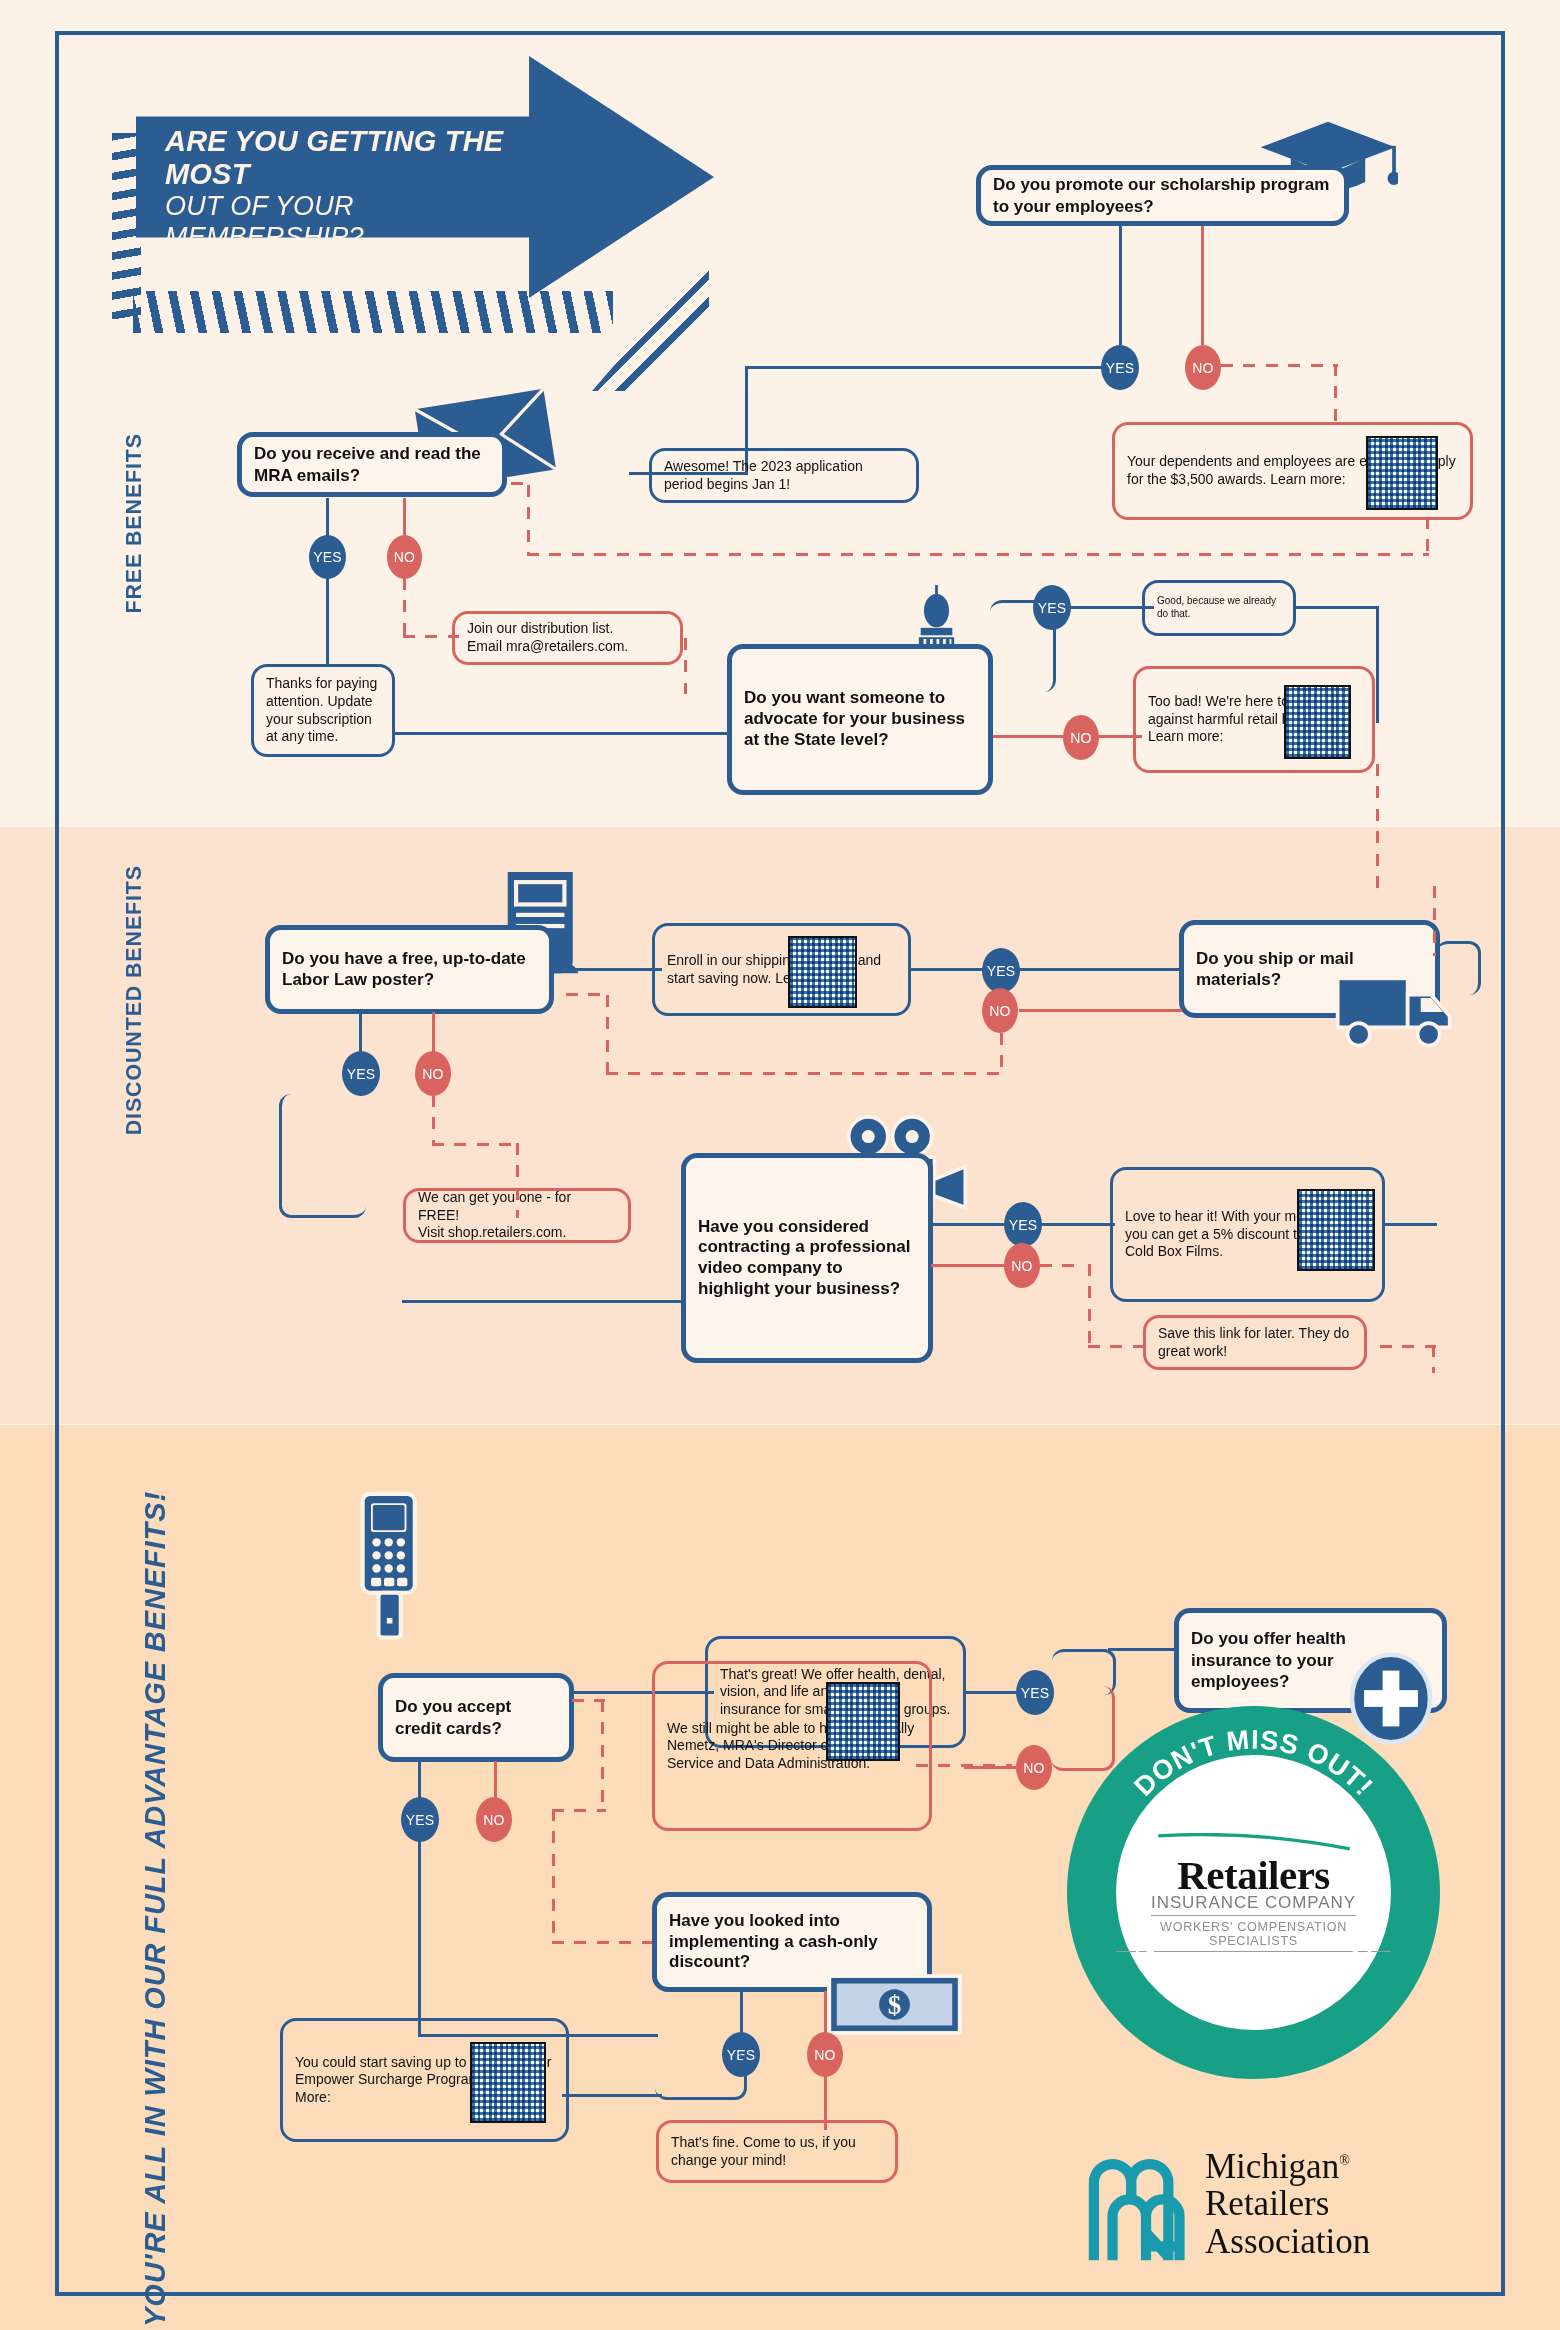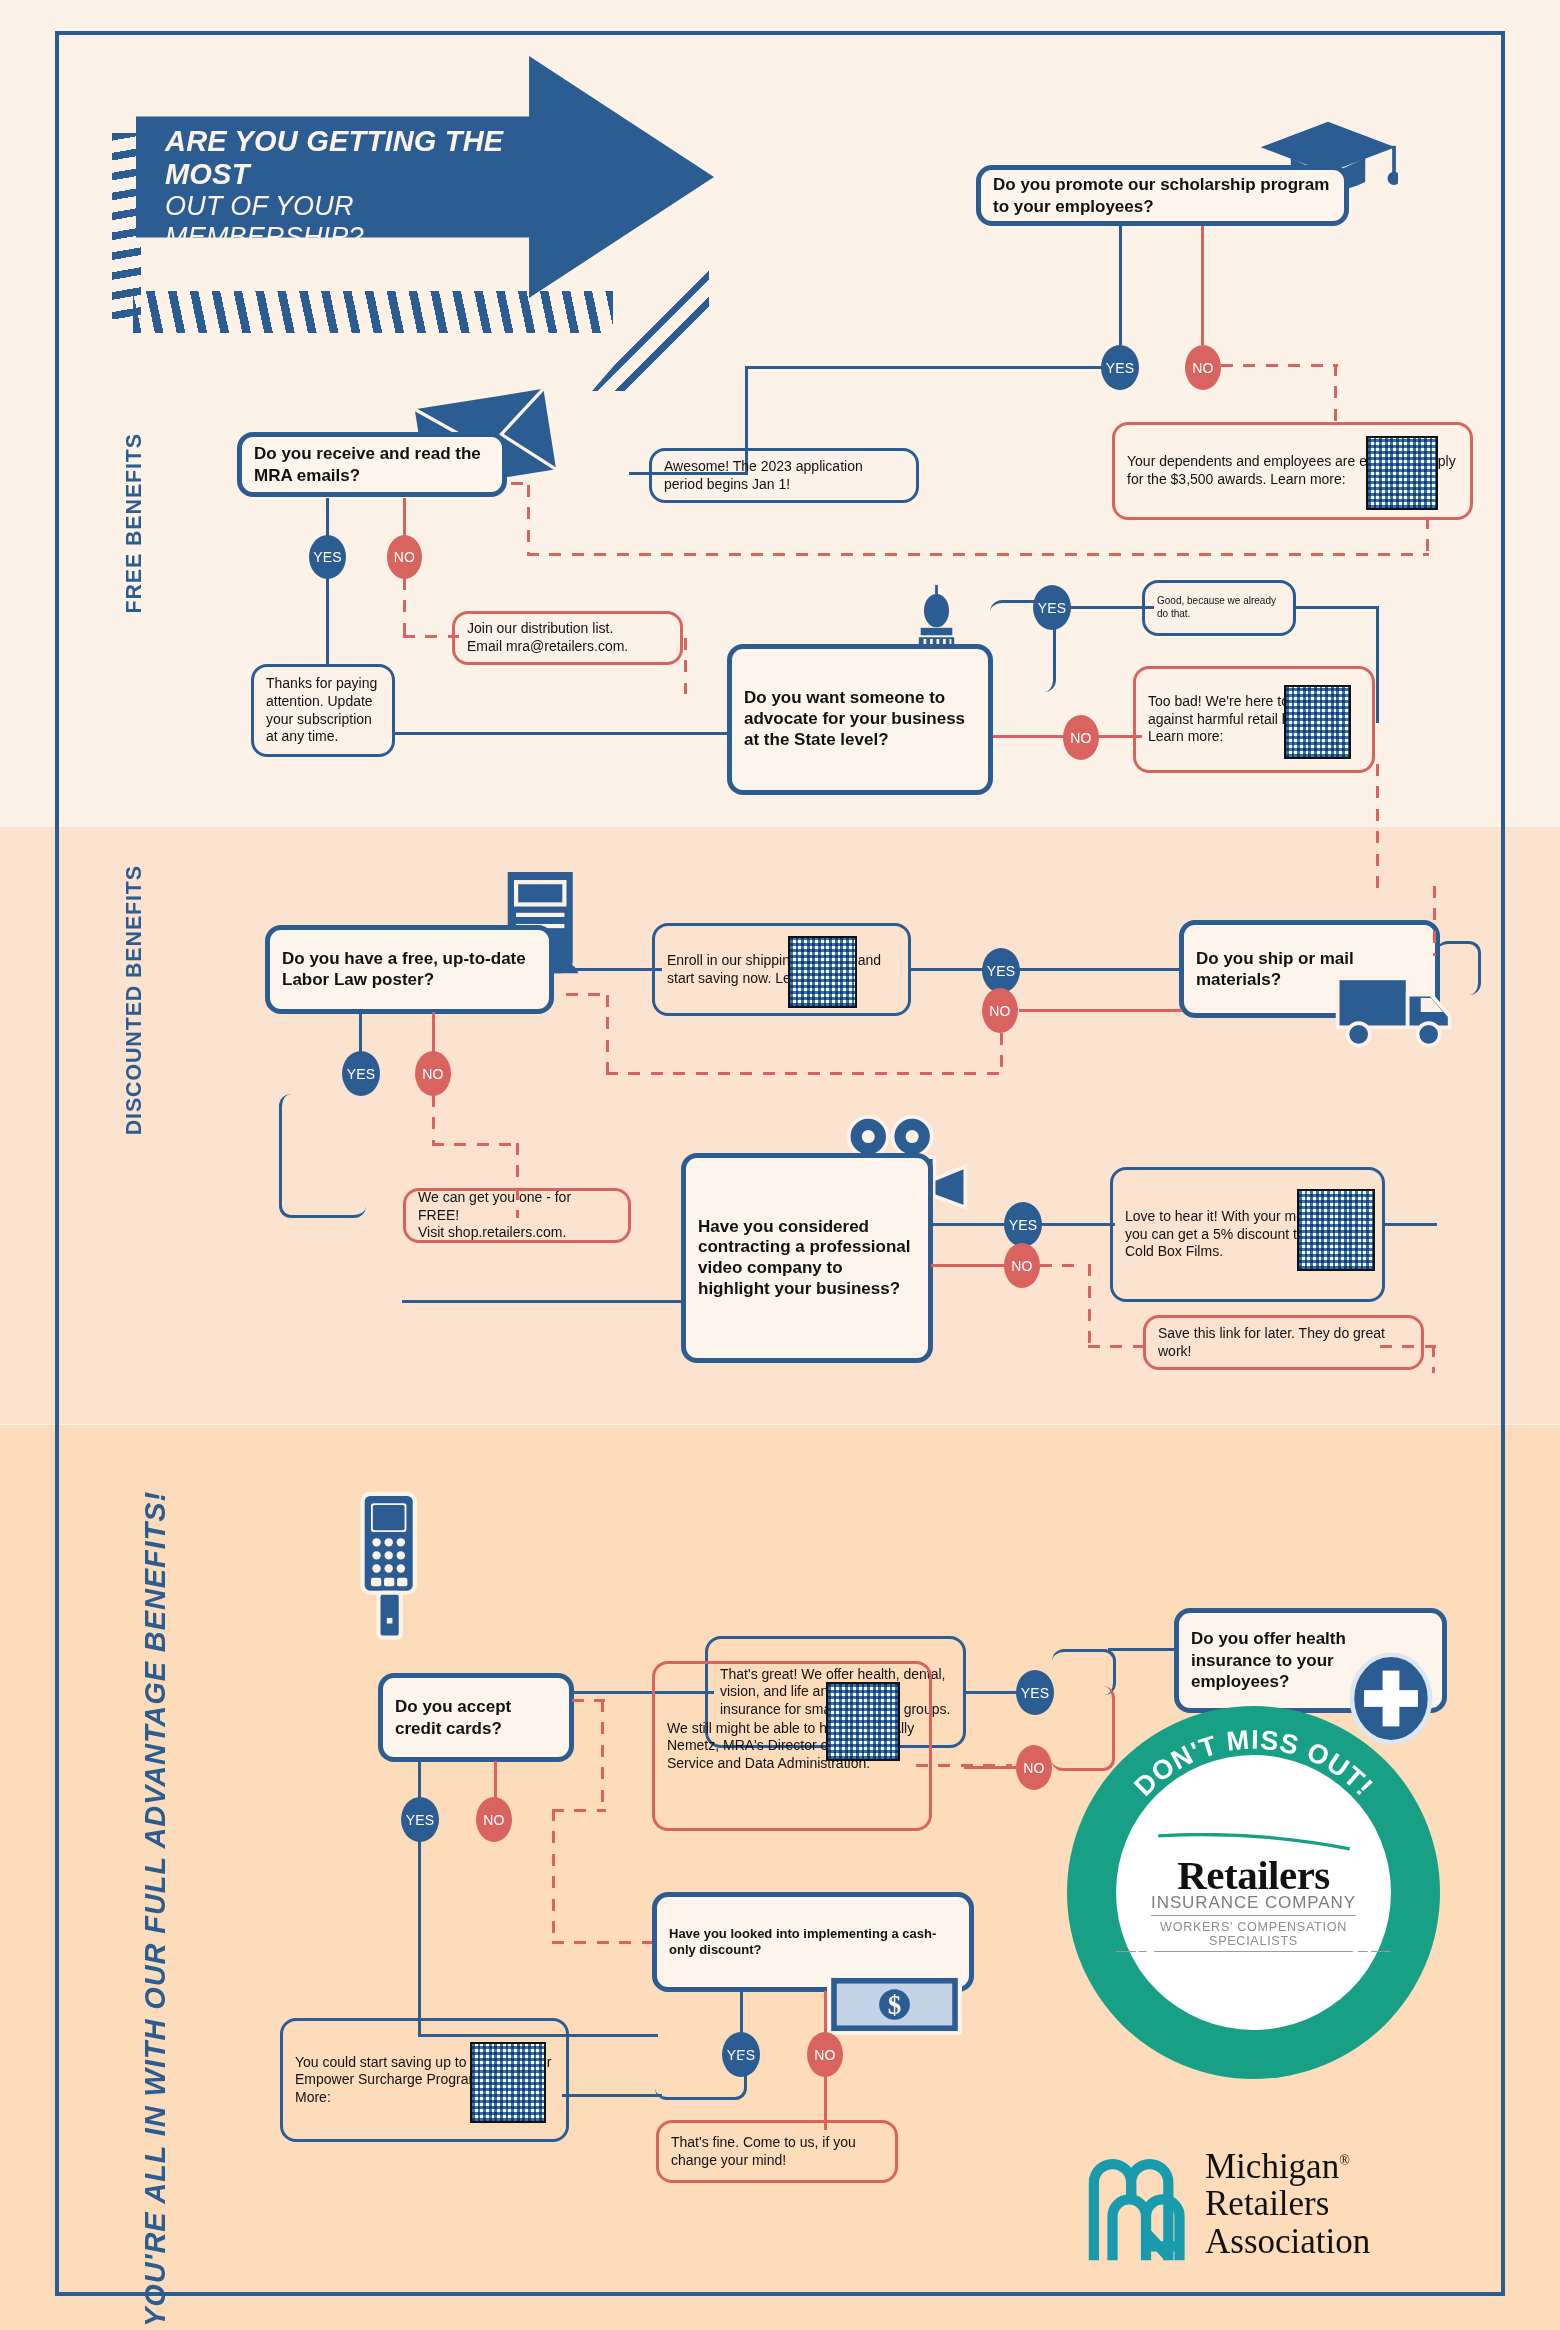--- a/index.html
+++ b/index.html
@@ -364,21 +364,21 @@
   <div class="qr" style="left:1297px;top:1189px;width:74px;height:78px;">
       <i></i>
     </div>
 
   <div class="lnr" style="left:931px;top:1264px;width:79px;height:3.3px;"></div>
   <div class="pill no" style="left:1004px;top:1243px;width:36px;height:45px;">NO</div>
   <div class="dashH" style="left:1040px;top:1264px;width:37px;"></div>
   <div class="dashV" style="left:1088px;top:1264px;height:84px;"></div>
   <div class="dashH" style="left:1088px;top:1345px;width:56px;"></div>
 
-  <div class="node ansR" style="left:1143px;top:1315px;width:281px;height:55px;font-size:14px;">
+  <div class="node ansR" style="left:1143px;top:1315px;width:224px;height:55px;font-size:14px;">
     <span class="txt">Save this link for later. They do great work!</span>
   </div>
 
   <div class="dashH" style="left:1380px;top:1345px;width:56px;"></div>
   <div class="dashV" style="left:1432px;top:1345px;height:28px;"></div>
 
   <div class="ln" style="left:1383px;top:1223px;width:54px;height:3.3px;"></div>
   <div class="ln" style="left:1434px;top:1223px;width:3.3px;height:0px;"></div>
 
   <svg class="icon" style="left:354px;top:1491px;" width="75" height="154" viewBox="0 0 160 330">
@@ -451,21 +451,21 @@
   <div class="pill yes" style="left:401px;top:1797px;width:38px;height:45px;">YES</div>
   <div class="pill no" style="left:476px;top:1797px;width:36px;height:45px;">NO</div>
 
   <div class="ln" style="left:418px;top:1841px;width:3.3px;height:196px;"></div>
   <div class="cornB" style="left:415px;top:2018px;width:84px;height:65px;border-right:none;border-top:none;opacity:0;"></div>
 
   <div class="dashV" style="left:552px;top:1809px;height:135px;"></div>
   <div class="dashH" style="left:552px;top:1941px;width:117px;"></div>
   <div class="dashV" style="left:666px;top:1911px;height:33px;"></div>
 
-  <div class="node q qt" style="left:652px;top:1892px;width:322px;height:100px;font-size:13px;">
+  <div class="node q qt" style="left:652px;top:1892px;width:280px;height:100px;font-size:17px;">
     <span class="txt">Have you looked into implementing a cash-only discount?</span>
   </div>
 
   <svg class="icon" style="left:827px;top:1974px;" width="135" height="61" viewBox="0 0 290 130">
     <rect x="0" y="0" width="290" height="130" fill="#fdf4ec"></rect>
     <rect x="9" y="8" width="272" height="114" fill="#2b5d92"></rect>
     <rect x="21" y="20" width="248" height="90" fill="#c3d2e6"></rect>
     <circle cx="145" cy="65" r="33" fill="#2b5d92"></circle>
     <text x="145" y="86" text-anchor="middle" font-size="58" font-weight="bold" fill="#fdf4ec" font-family="Liberation Serif, serif">$</text>
   </svg>

